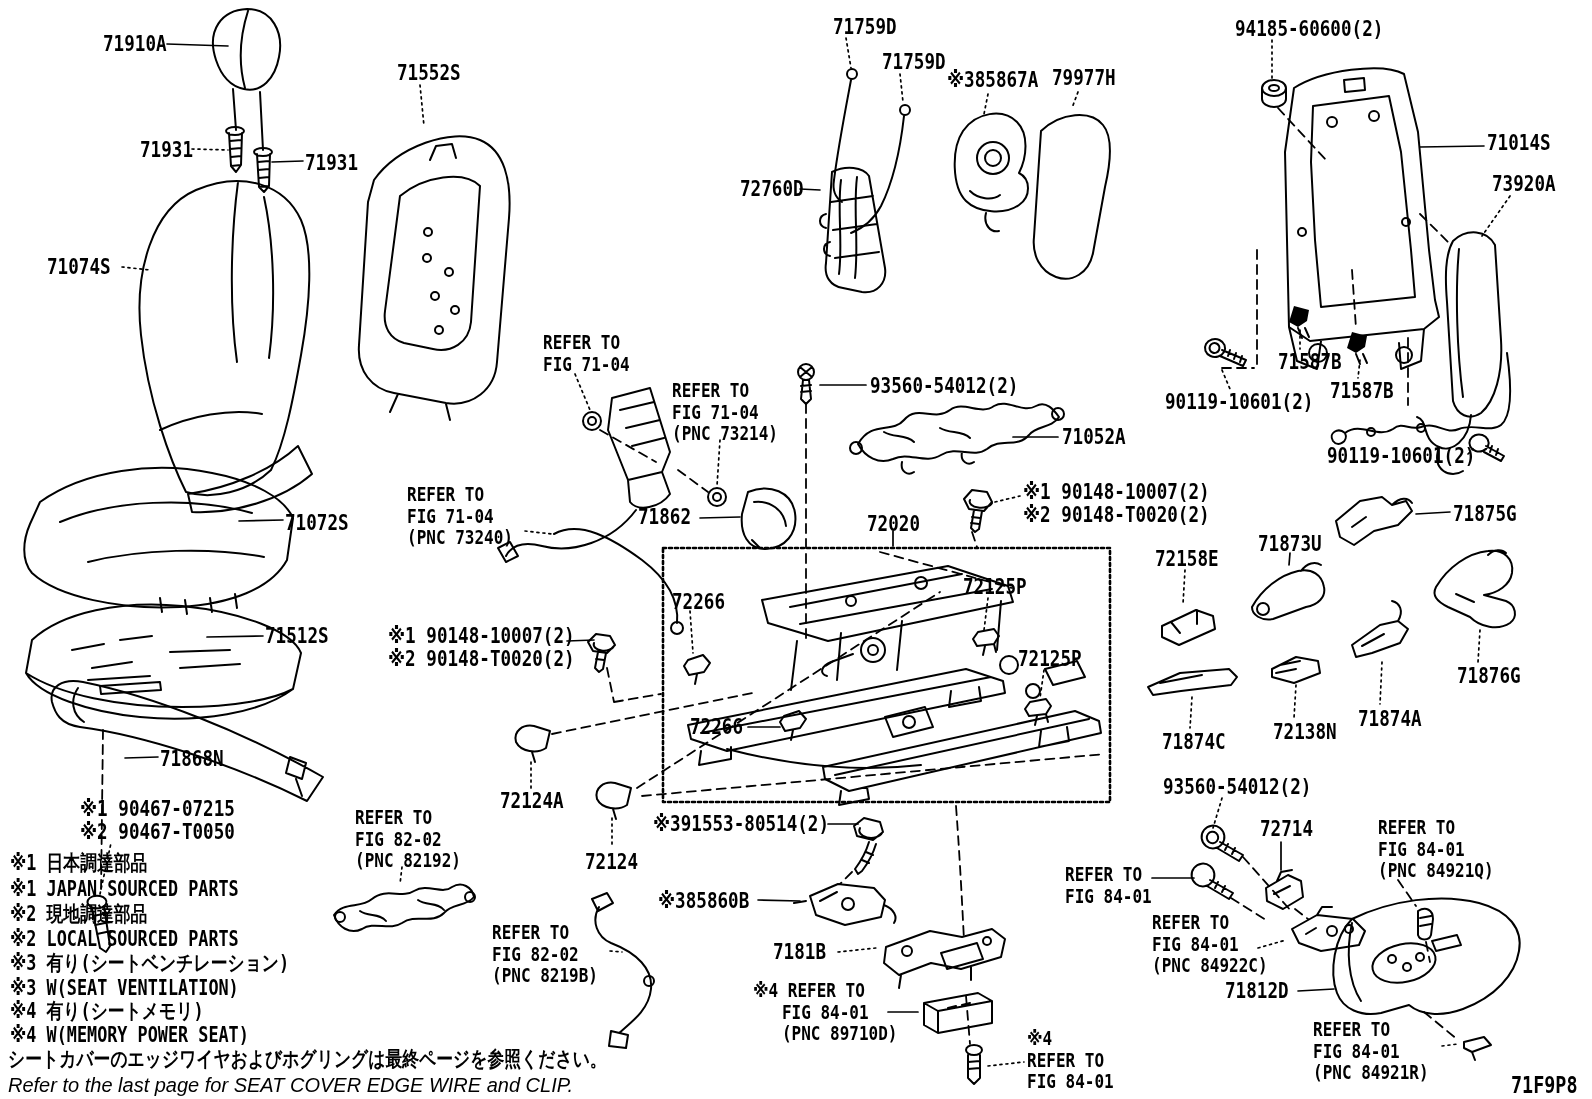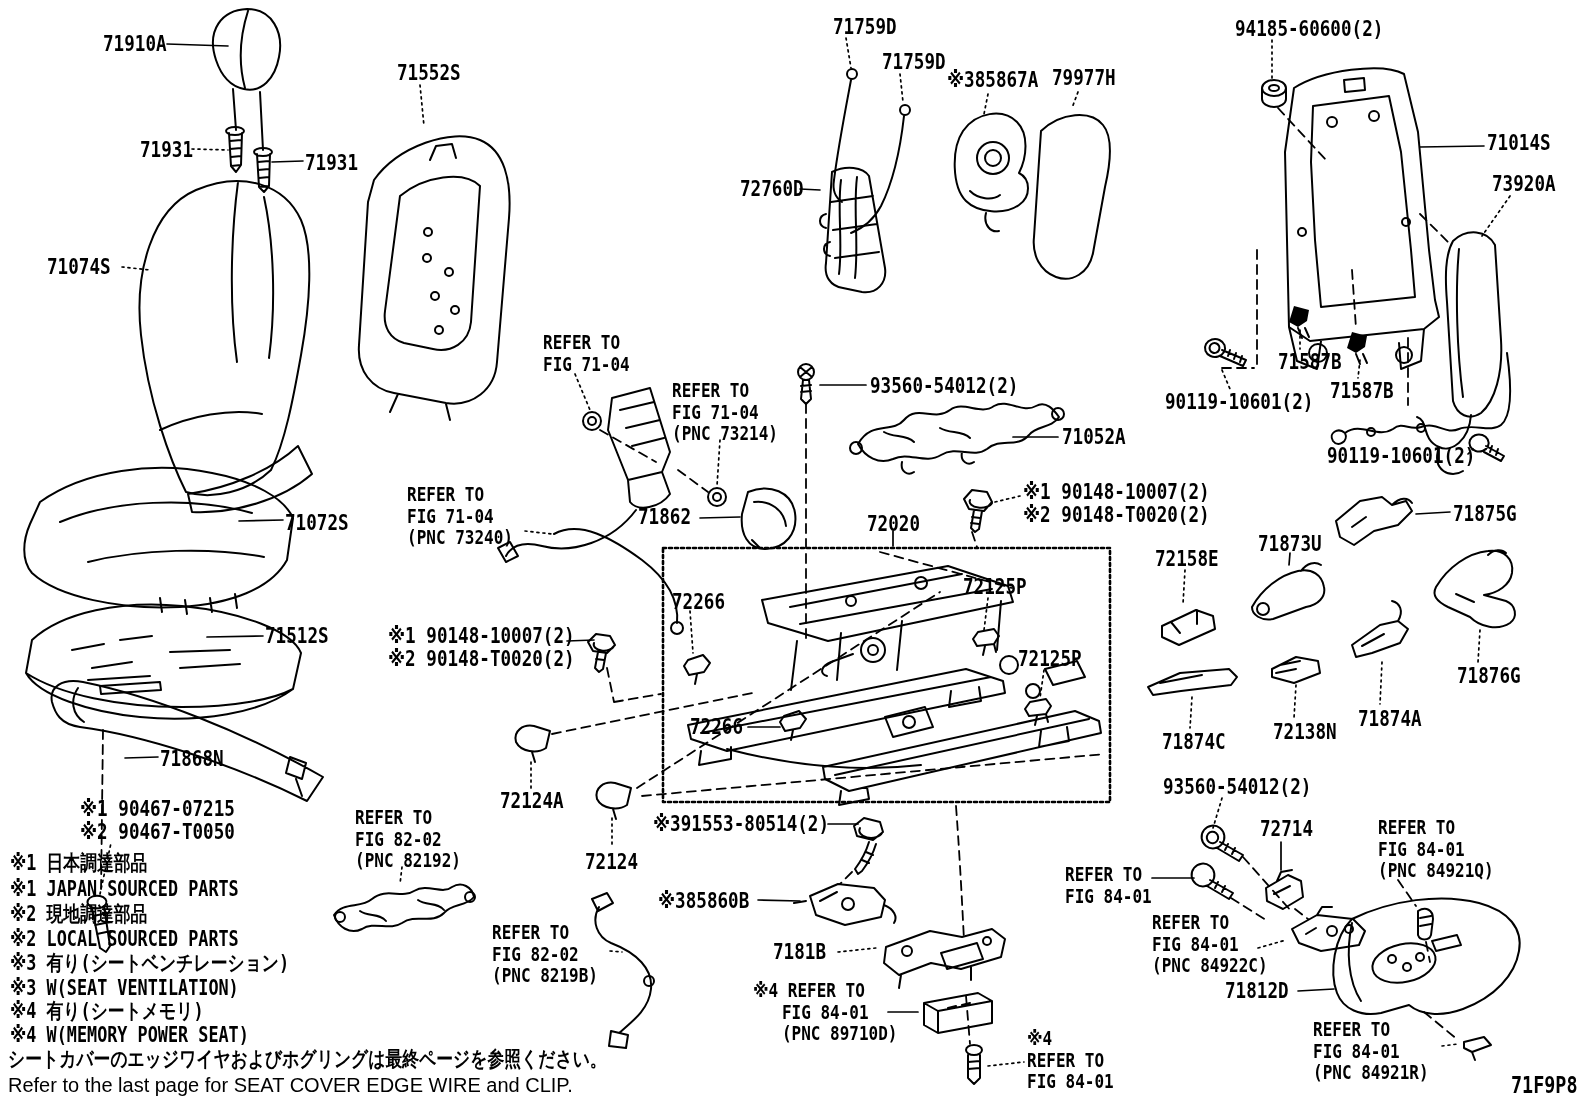--- a/index.html
+++ b/index.html
@@ -5,21 +5,21 @@
   html,body{margin:0;padding:0;background:#fff;}
   #stage{position:relative;width:1592px;height:1099px;background:#fff;color:#000;
          font-family:"DejaVu Sans Mono","DejaVu Sans",sans-serif;overflow:hidden;}
   #art{position:absolute;left:0;top:0;width:1592px;height:1099px;}
   #callout-layer{position:absolute;left:0;top:0;width:1592px;height:1099px;}
   .callout{position:absolute;white-space:pre;transform:scaleX(0.8);transform-origin:0 0;}
   .pn{font-weight:bold;font-size:22px;line-height:1.06;}
   .ref{font-weight:bold;font-size:20px;line-height:1.08;}
   .legend-line{font-weight:bold;font-size:21px;line-height:1.0;}
   .note-jp{font-weight:bold;font-size:21px;line-height:1.0;}
-  .note-en{font-family:"Liberation Sans",sans-serif;font-weight:normal;font-size:20px;transform:none;}
+  .note-en{font-family:"Liberation Sans",sans-serif;font-weight:normal;font-size:20px;transform:none;font-style:italic;}
   .code{font-weight:bold;font-size:23px;}
 </style>
 </head>
 <body>
 
 <div id="stage">
 
   <svg id="art" viewBox="0 0 1592 1099" xmlns="http://www.w3.org/2000/svg" fill="none" stroke="#000" stroke-width="2" stroke-linecap="round" stroke-linejoin="round">
 
     <g>

